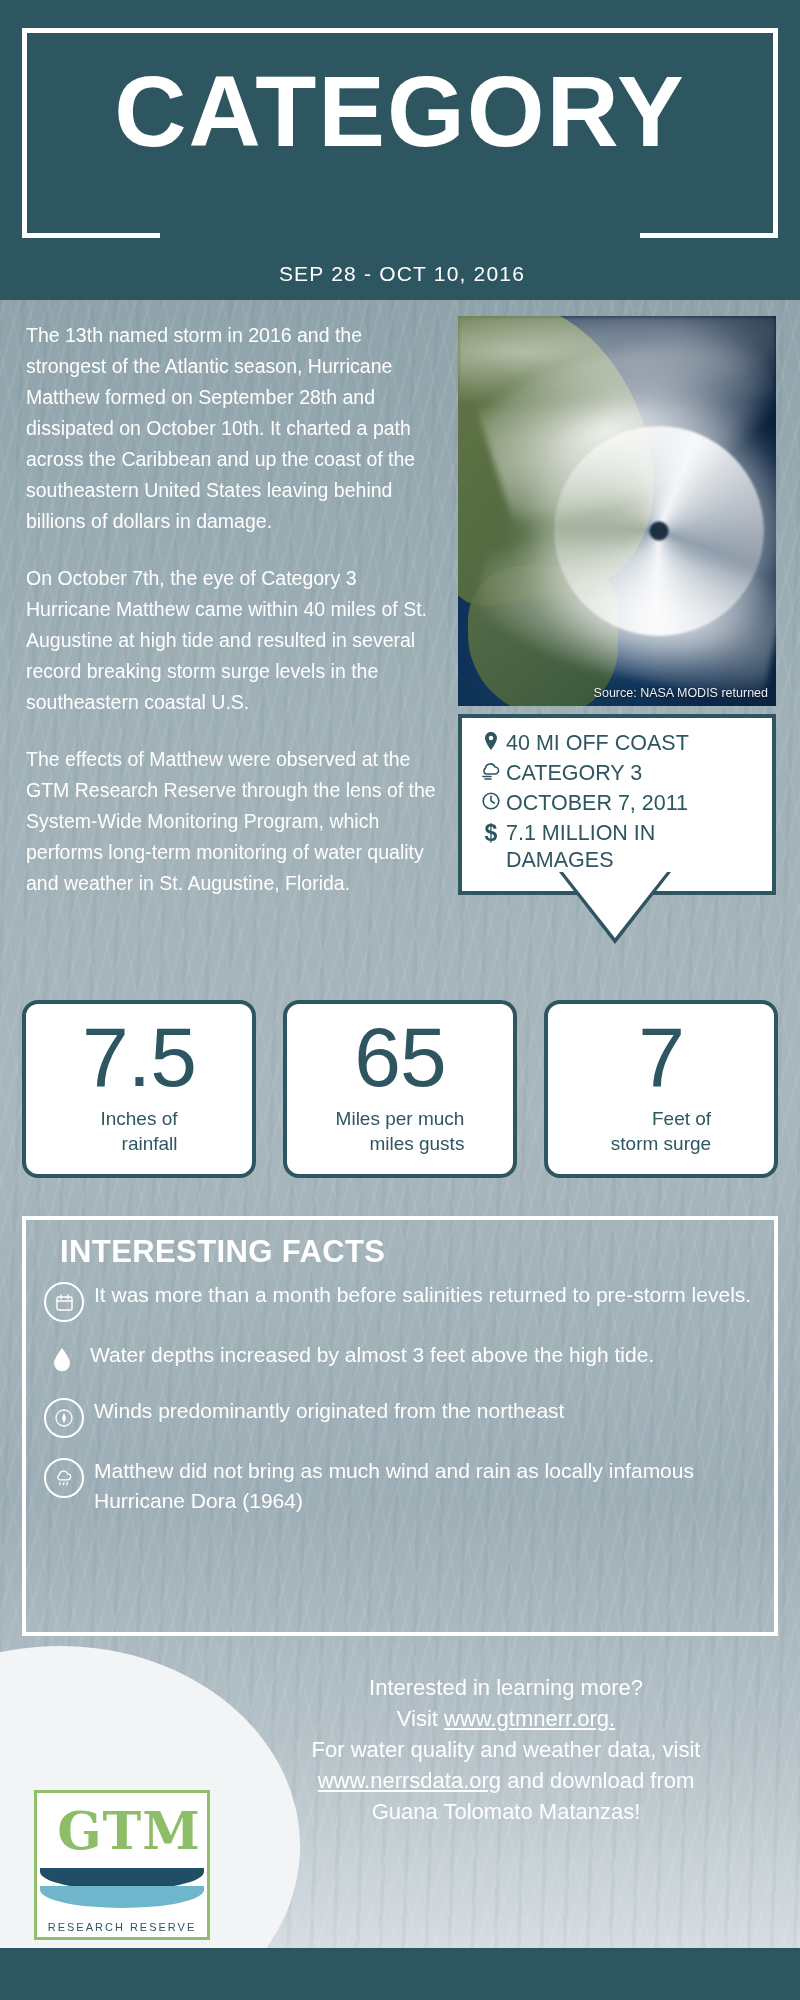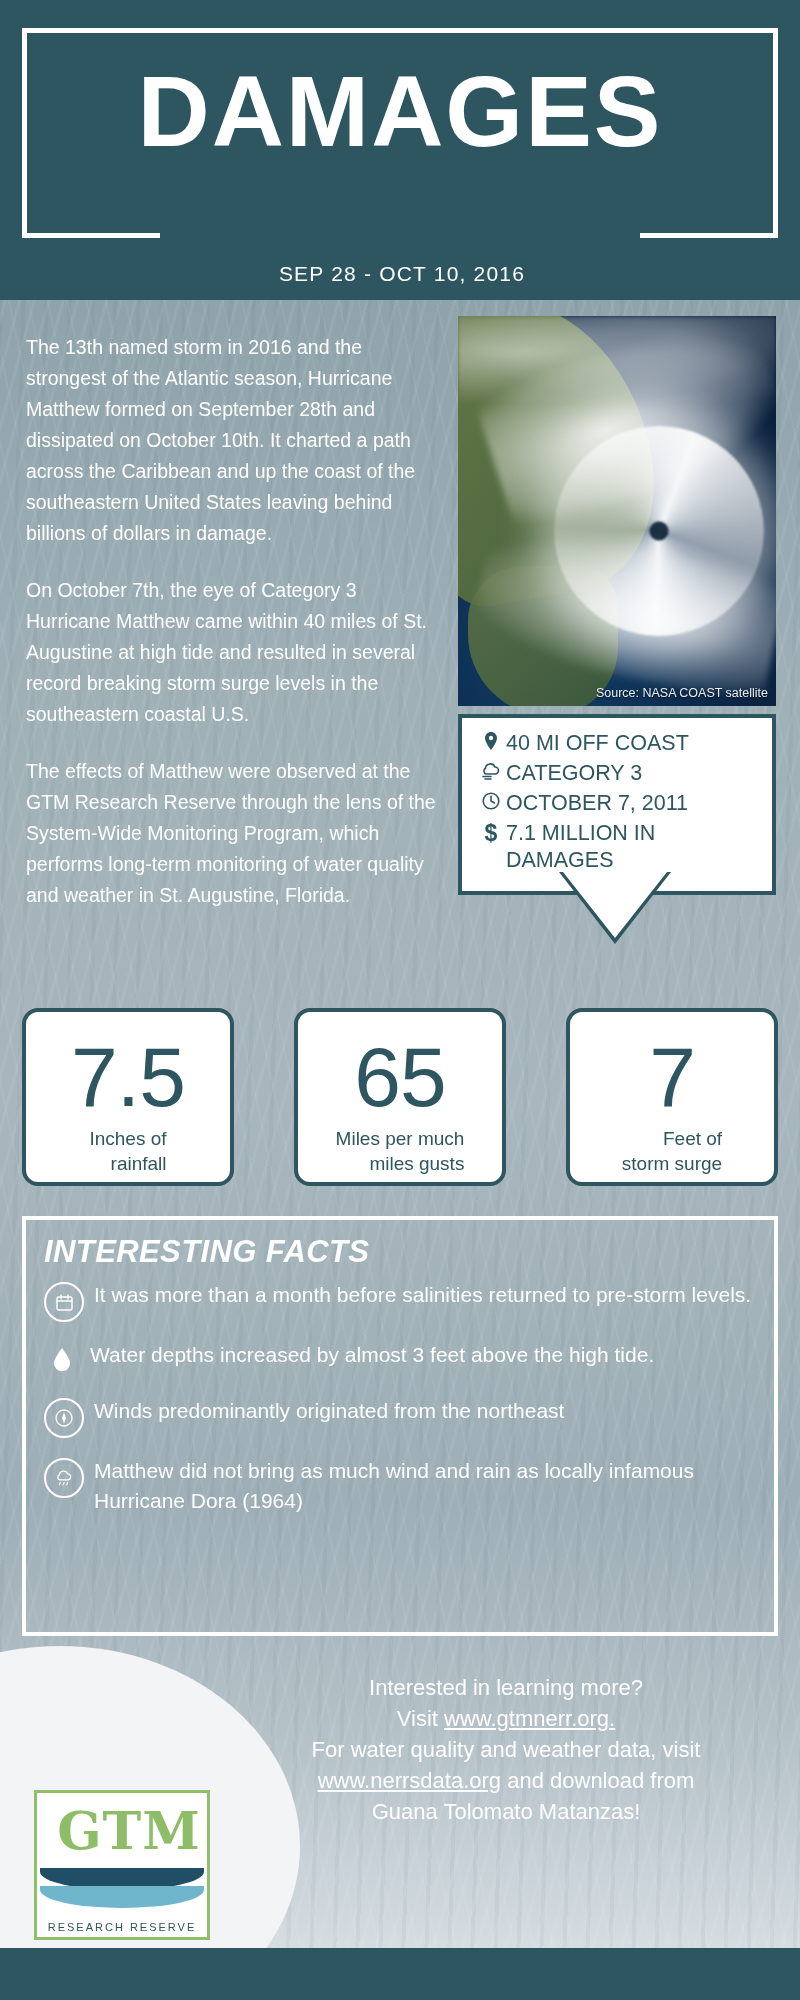--- a/index.html
+++ b/index.html
@@ -76,21 +76,21 @@
 
   
   .intro {
     position: absolute;
     left: 26px; top: 316px;
     width: 420px;
     color: #ffffff;
     font-size: 19.5px;
     line-height: 31px;
   }
-  .intro p { margin: 16px 0 26px 0; }
+  .intro p { margin: 4px 0 26px 0; }
 
   
   .sat {
     position: absolute;
     left: 458px; top: 316px;
     width: 318px; height: 390px;
     overflow: hidden;
     background: #0d2340;
   }
   .sat .ocean {
@@ -202,32 +202,31 @@
 
   
   .cards {
     position: absolute;
     left: 22px; top: 1000px;
     width: 756px;
     display: flex;
     justify-content: space-between;
   }
   .card {
-    width: 212px;
+    width: 234px;
     height: 178px;
     background: #ffffff;
     border: 4px solid #2e5661;
     border-radius: 16px;
     box-sizing: border-box;
     display: flex;
     flex-direction: column;
     align-items: center;
     justify-content: flex-start;
-    padding-top: 16px;
-    margin-top: 8px;
+    padding-top: 4px;
   }
   .card .num {
     color: #2e5661;
     font-size: 84px;
     line-height: 98px;
     font-weight: normal;
     letter-spacing: -1px;
   }
   .card .lbl {
     color: #2e5661;
@@ -240,26 +239,25 @@
   .facts {
     position: absolute;
     left: 22px; top: 1216px;
     width: 756px;
     height: 420px;
     border: 4px solid #ffffff;
     box-sizing: border-box;
     padding: 10px 22px 10px 18px;
   }
   .facts h2 {
-    margin: 4px 0 10px 0;
+    margin: 4px 0 10px 16px;
     color: #ffffff;
     font-size: 31px;
     font-weight: bold;
     letter-spacing: 0.4px;
-    font-style: italic;
   }
   .fact {
     display: flex;
     align-items: flex-start;
     margin-bottom: 18px;
   }
   .fact .bullet {
     flex: 0 0 36px;
     width: 36px; height: 36px;
     border: 2px solid #ffffff;
@@ -352,41 +350,41 @@
   }
 </style>
 </head>
 <body>
 
 <div class="page">
   <div class="water-texture"></div>
 
   <div class="header">
     <div class="title-frame">
-      <div class="title">DAMAGES</div>
+      <div class="title">CATEGORY</div>
     </div>
     <div class="title-mask"></div>
     <div class="subtitle">SEP 28 - OCT 10, 2016</div>
   </div>
 
   <div class="intro">
     <p>The 13th named storm in 2016 and the strongest of the Atlantic season, Hurricane Matthew formed on September 28th and dissipated on October 10th. It charted a path across the Caribbean and up the coast of the southeastern United States leaving behind billions of dollars in damage.</p>
     <p>On October 7th, the eye of Category 3 Hurricane Matthew came within 40 miles of St. Augustine at high tide and resulted in several record breaking storm surge levels in the southeastern coastal U.S.</p>
     <p>The effects of Matthew were observed at the GTM Research Reserve through the lens of the System-Wide Monitoring Program, which performs long-term monitoring of water quality and weather in St. Augustine, Florida.</p>
   </div>
 
   <div class="sat">
     <div class="ocean"></div>
     <div class="land"></div>
     <div class="land2"></div>
     <div class="clouds-top"></div>
     <div class="band1"></div>
     <div class="band2"></div>
     <div class="storm"></div>
-    <div class="sat-credit">Source: NASA COAST satellite</div>
+    <div class="sat-credit">Source: NASA MODIS returned</div>
   </div>
 
   <div class="callout">
     <div class="row">
       <div class="ico">
         <svg width="14" height="18" viewBox="0 0 14 18">
             <path d="M7 0C3.7 0 1 2.7 1 6c0 4.5 6 12 6 12s6-7.5 6-12c0-3.3-2.7-6-6-6zm0 8.2A2.2 2.2 0 1 1 7 3.8a2.2 2.2 0 0 1 0 4.4z" fill="#2e5661"></path>
           </svg>
       </div>
       <div class="txt">40 MI OFF COAST</div>

